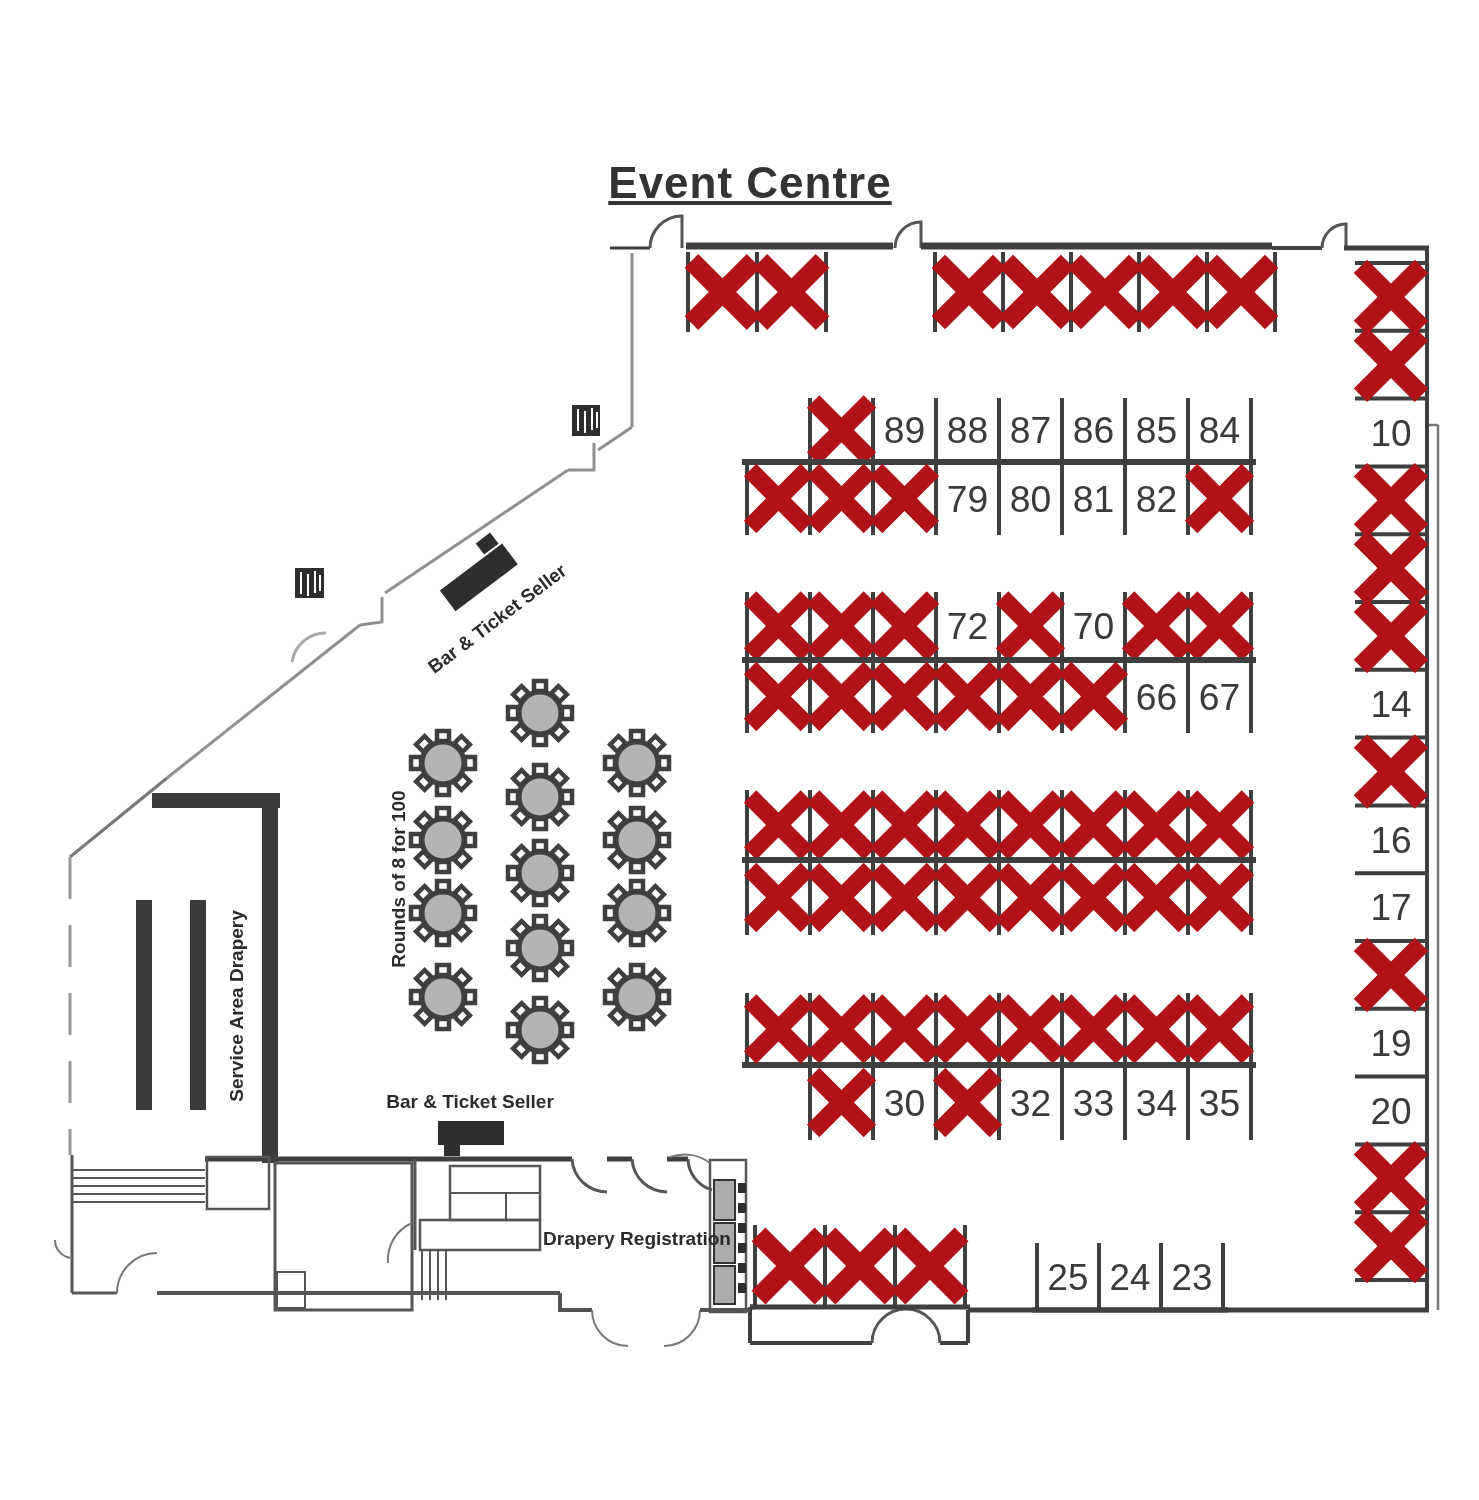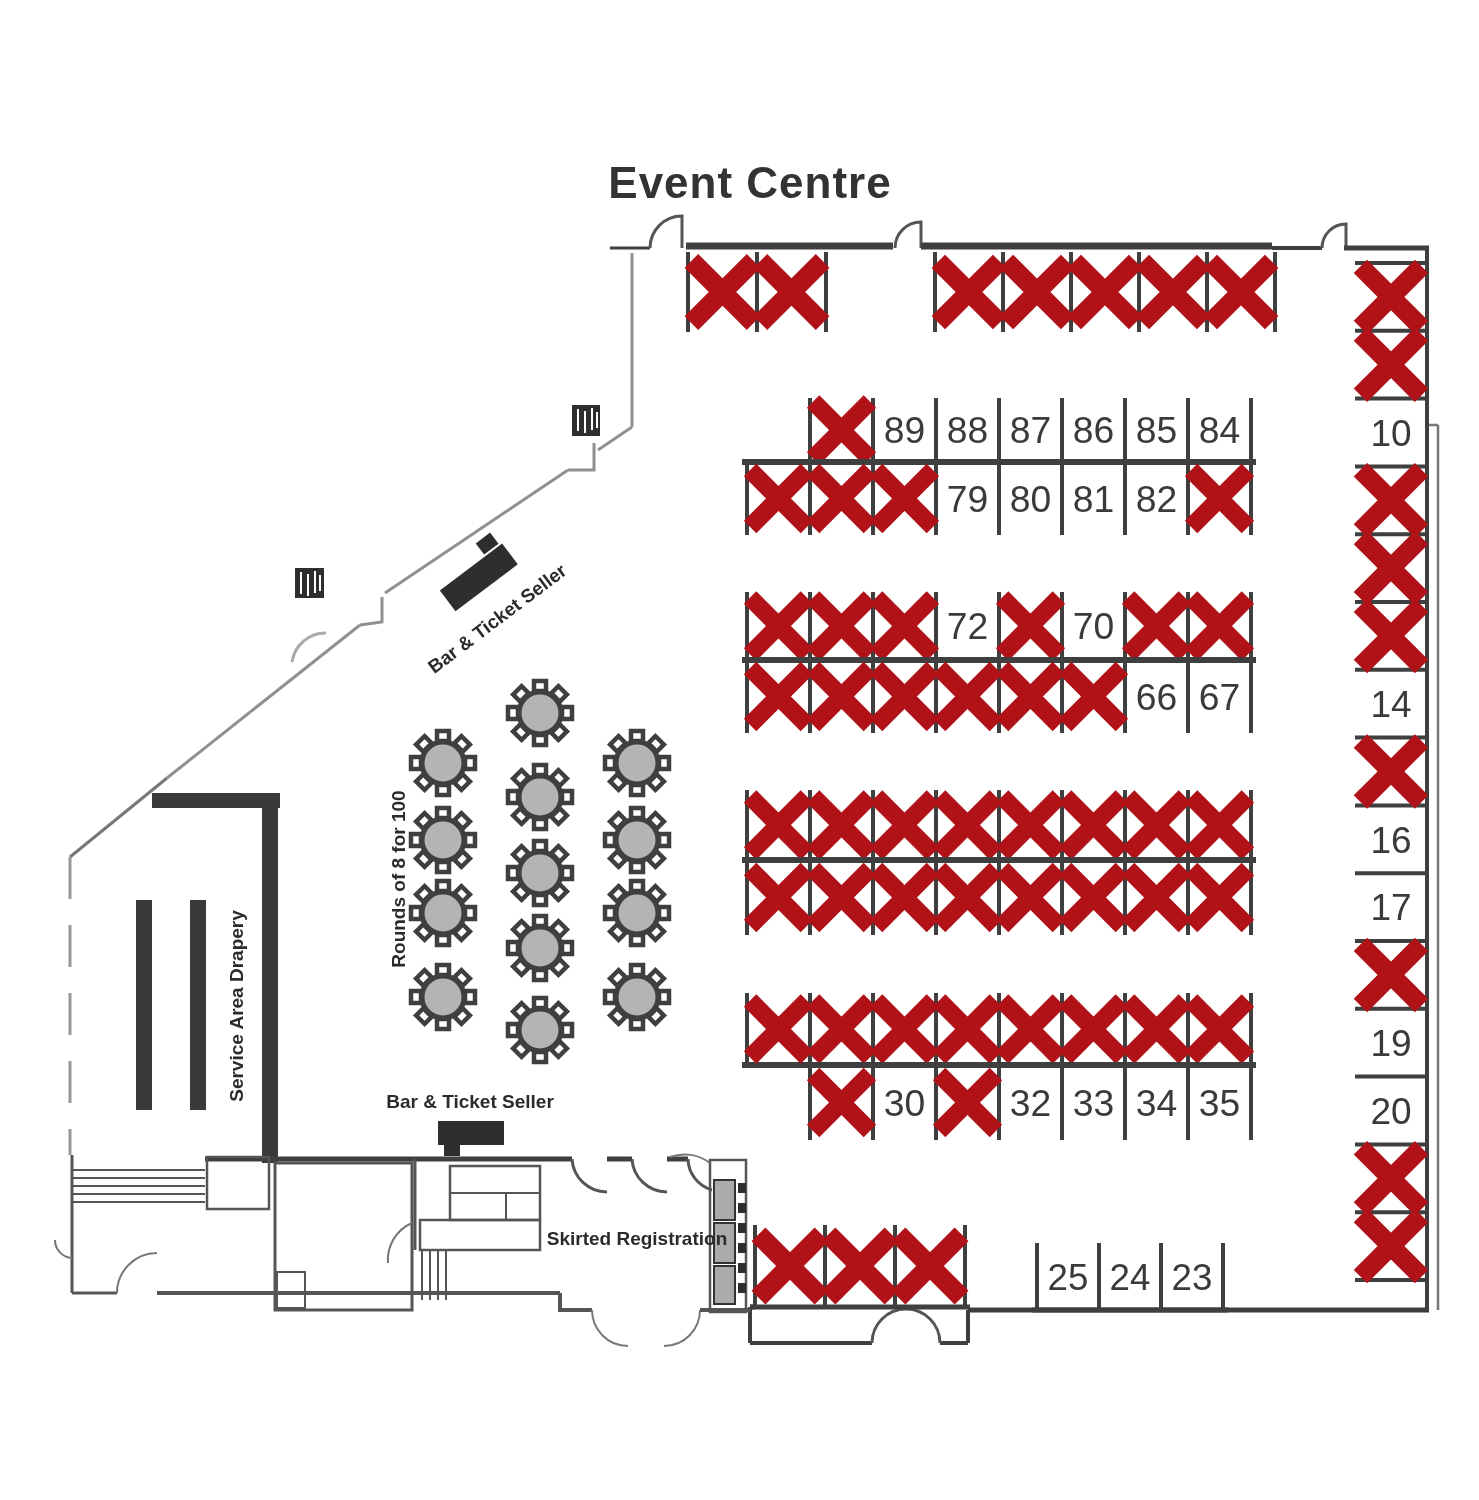--- a/index.html
+++ b/index.html
@@ -507,24 +507,24 @@
           <line x1="1161" y1="1243" x2="1161" y2="1310" stroke="#3f3f3f" stroke-width="4"></line>
           <line x1="1223" y1="1243" x2="1223" y2="1310" stroke="#3f3f3f" stroke-width="4"></line>
           <line x1="1032" y1="1310" x2="1228" y2="1310" stroke="#3f3f3f" stroke-width="5"></line>
           <text x="1068" y="1289.7192" text-anchor="middle" fill="#3a3a3a" font-size="36.720000000000006" font-family="&quot;Liberation Sans&quot;, sans-serif">25</text>
           <text x="1130" y="1289.7192" text-anchor="middle" fill="#3a3a3a" font-size="36.720000000000006" font-family="&quot;Liberation Sans&quot;, sans-serif">24</text>
           <text x="1192" y="1289.7192" text-anchor="middle" fill="#3a3a3a" font-size="36.720000000000006" font-family="&quot;Liberation Sans&quot;, sans-serif">23</text>
         </g>
       </g>
   </svg>
 
-  <div class="label title" style="left:600px;top:158px;width:300px;">Event Centre</div>
+  <div class="label title" style="left:600px;top:158px;width:300px;text-decoration:underline;">Event Centre</div>
 
   <div class="label lab18 rot-diag" style="left:385px;top:608px;width:225px;">Bar &amp; Ticket Seller</div>
 
   <div class="label lab18 rot-vert" style="left:299px;top:868px;width:200px;">Rounds of 8 for 100</div>
 
   <div class="label lab18 rot-vert" style="left:122px;top:995px;width:230px;">Service Area Drapery</div>
 
   <div class="label lab18" style="left:370px;top:1091px;width:200px;">Bar &amp; Ticket Seller</div>
 
-  <div class="label lab18" style="left:537px;top:1228px;width:200px;">Skirted Registration</div>
+  <div class="label lab18" style="left:537px;top:1228px;width:200px;">Drapery Registration</div>
 </div>
 
 </body></html>

